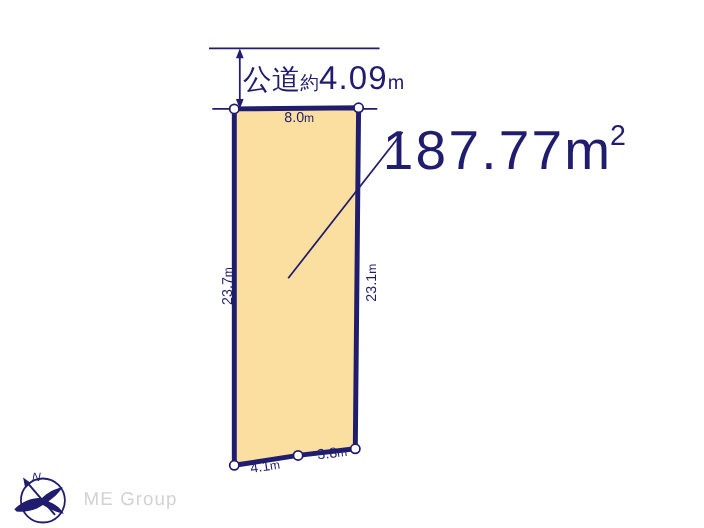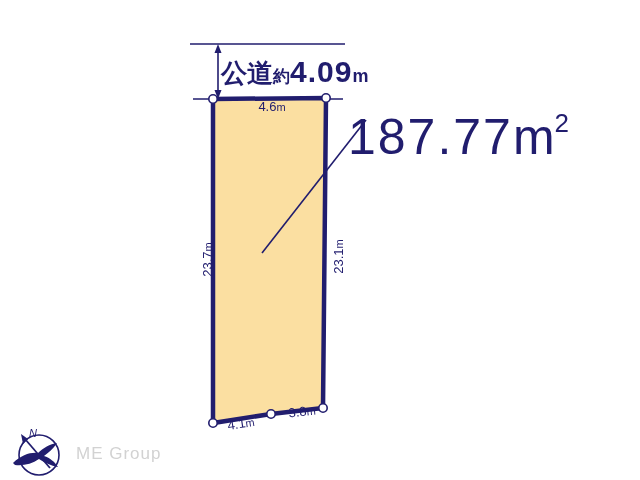--- a/index.html
+++ b/index.html
@@ -22,21 +22,20 @@
   }
   .lbl {
     position: absolute;
     color: #211d6e;
     line-height: 1;
     white-space: nowrap;
   }
   .road-label {
     left: 221px;
     top: 57px;
-    font-weight: bold;
   }
   .road-label .big   { font-size: 26px; }
   .road-label .small { font-size: 17px; }
   .road-label .num   { font-size: 30px; letter-spacing: 1px; }
   .road-label .unit  { font-size: 18px; }
   .area-label {
     left: 348px;
     top: 112px;
     font-size: 50px;
     letter-spacing: 2px;
@@ -133,21 +132,21 @@
 
   <div class="lbl road-label">
     <span class="big">公道</span><span class="small">約</span><span class="num">4.09</span><span class="unit">m</span>
   </div>
 
   <div class="lbl area-label">
     <span>187.77</span><span>m</span><span class="sup">2</span>
   </div>
 
   <div class="lbl dim dim-top">
-    <span>4.6</span><span class="u">m</span>
+    <span>8.0</span><span class="u">m</span>
   </div>
 
   <div class="lbl dim dim-left">
     <span>23.7</span><span class="u">m</span>
   </div>
 
   <div class="lbl dim dim-right">
     <span>23.1</span><span class="u">m</span>
   </div>
 

